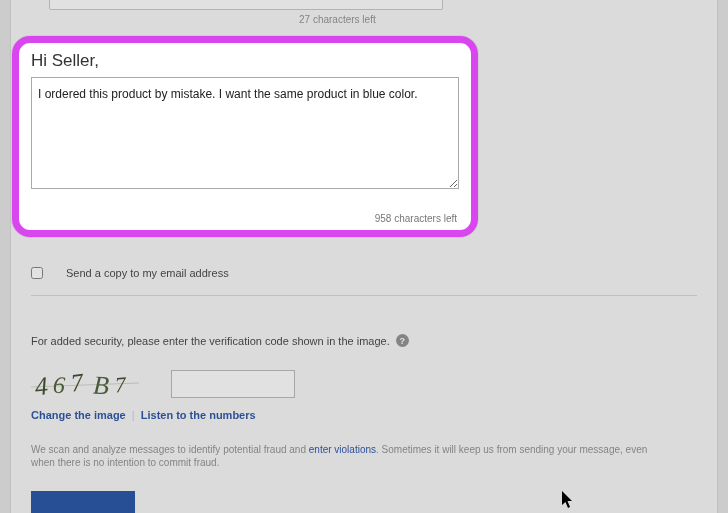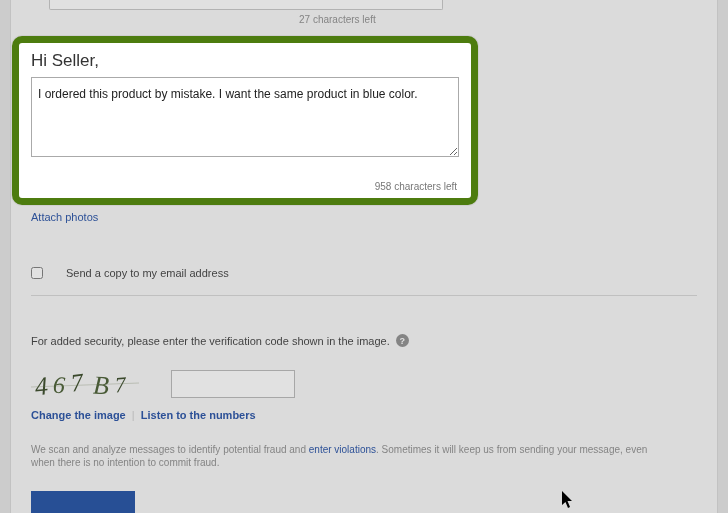--- a/index.html
+++ b/index.html
@@ -46,36 +46,36 @@
       font-size: 10px;
       color: #888;
       margin-left: 268px;
       margin-top: 4px;
     }
     .highlight-box {
       position: absolute;
       left: 12px;
       top: 36px;
       width: 466px;
-      border: 7px solid #4d7c0f;
-      border-radius: 10px;
+      border: 7px solid #d946ef;
+      border-radius: 18px;
       background: #fff;
       padding: 8px 12px 6px 12px;
       z-index: 10;
       box-shadow: 0 0 0 1px rgba(0,0,0,0.05);
     }
     .greeting {
       font-size: 17px;
       color: #333;
       margin-bottom: 6px;
       font-weight: normal;
     }
     .message-textarea {
       width: 100%;
-      height: 80px;
+      height: 112px;
       border: 1px solid #aaa;
       font-size: 12px;
       font-family: Arial, Helvetica, sans-serif;
       padding: 8px 6px;
       resize: both;
       color: #222;
       line-height: 1.4;
     }
     .char-left-msg {
       font-size: 10px;

